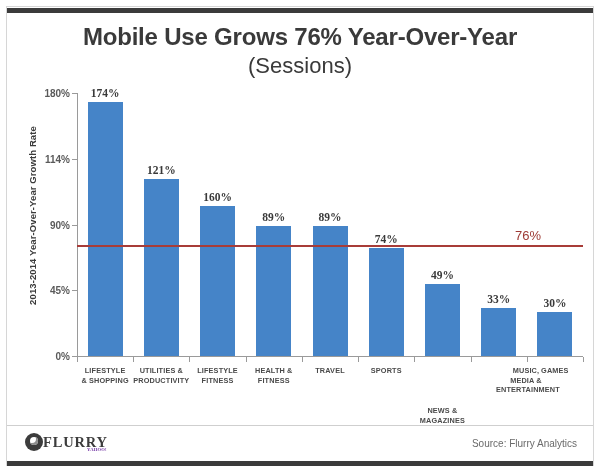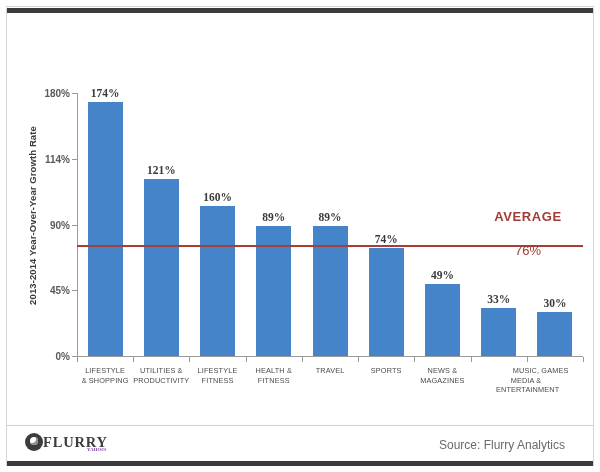--- a/index.html
+++ b/index.html
@@ -138,21 +138,21 @@
     font-weight: bold;
     color: #3a3a3a;
     transform: translateY(-100%);
     font-family: Liberation Serif, serif;
   }
   .cat-label {
     position: absolute;
     top: 366px;
     text-align: center;
     font-size: 7.3px;
-    font-weight: normal;
+    font-weight: bold;
     color: #4a4a4a;
     line-height: 9.5px;
     letter-spacing: 0.15px;
   }
 
   
   .avg-line {
     position: absolute;
     left: 77px;
     top: 237px;
@@ -239,35 +239,39 @@
     position: absolute;
     right: 1px;
     top: 14px;
     font-size: 4.6px;
     font-weight: bold;
     color: #6e2fa0;
     letter-spacing: 0.2px;
   }
   .source-text {
     position: absolute;
-    right: 28px;
+    right: 16px;
     top: 12px;
-    font-size: 12px;
+    font-size: 10px;
     color: #6a6a6a;
   }
 </style>
 </head>
 <body>
 
 <div id="infographic">
 
   <div class="outer-frame"></div>
   <div class="top-bar"></div>
   <div class="bottom-bar"></div>
 
+  <div class="title-block">
+    <div class="chart-title">Mobile Use Grows 76% Year-Over-Year</div>
+    <div class="chart-subtitle">(Sessions)</div>
+  </div>
 
   <div class="plot-wrap">
     <div class="y-axis-title">2013-2014 Year-Over-Year Growth Rate</div>
     <div class="y-axis-line"></div>
     <div class="x-axis-line"></div>
     <div id="y-ticks">
         <div class="y-tick-label" style="left: 26px; top: 356px;">0%</div>
         <div class="y-tick-mark" style="left: 72px; top: 356px;"></div>
         <div class="y-tick-label" style="left: 26px; top: 290.25px;">45%</div>
         <div class="y-tick-mark" style="left: 72px; top: 290.25px;"></div>
@@ -326,37 +330,36 @@
         <div class="cat-label" style="left: 243.778px; width: 60px;">
           <div>HEALTH &amp;</div>
           <div>FITNESS</div>
         </div>
         <div class="cat-label" style="left: 300px; width: 60px;">
           <div>TRAVEL</div>
         </div>
         <div class="cat-label" style="left: 356.222px; width: 60px;">
           <div>SPORTS</div>
         </div>
-        <div class="cat-label" style="left: 412.444px; width: 60px;">
+        <div class="cat-label" style="left: 412.444px; width: 60px; margin-top: 40px;">
           <div>NEWS &amp;</div>
           <div>MAGAZINES</div>
         </div>
         <div class="cat-label" style="left: 496px; width: 60px;">
           <div>MUSIC,</div>
           <div>MEDIA &amp;</div>
           <div>ENTERTAINMENT</div>
         </div>
         <div class="cat-label" style="left: 524.889px; width: 60px;">
           <div>GAMES</div>
         </div>
       </div>
 
     <div class="avg-line" style="top: 244.956px; background: rgb(168, 60, 56);"></div>
     <div class="avg-label">
-      <div class="avg-word">AVERAGE</div>
       <div class="avg-num">76%</div>
     </div>
   </div>
 
   <div class="footer-sep"></div>
   <div class="footer">
     <div class="logo">
       <span class="logo-mark"></span>
       <span class="logo-text">
         <span class="logo-word">FLURRY</span>

